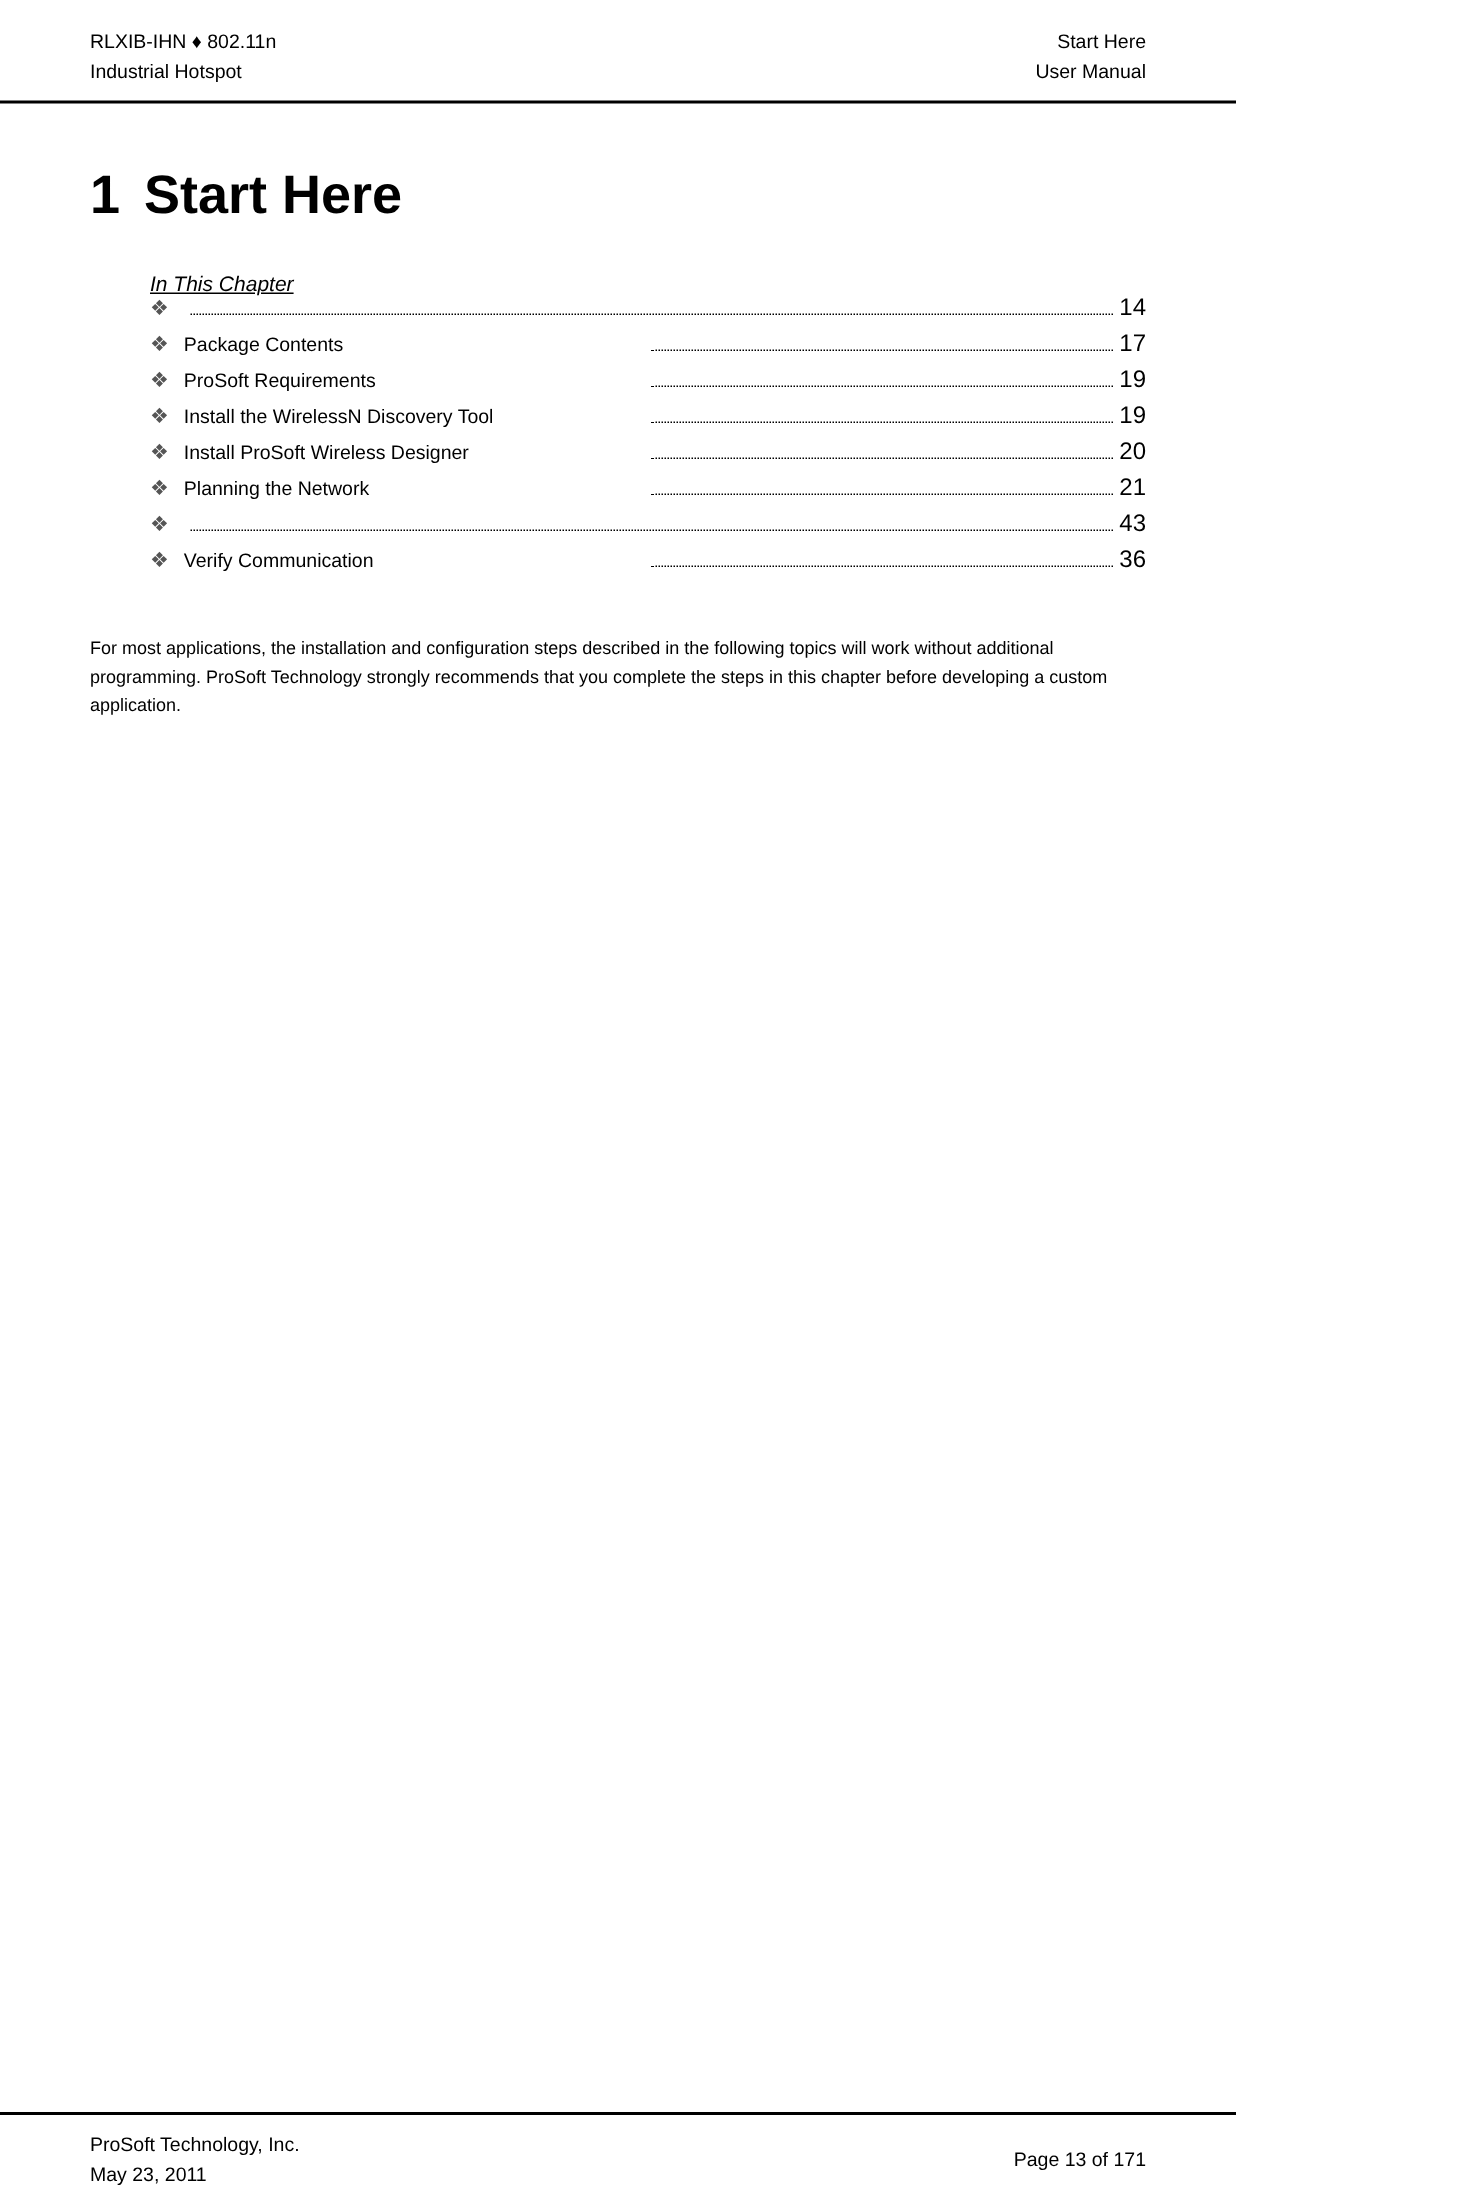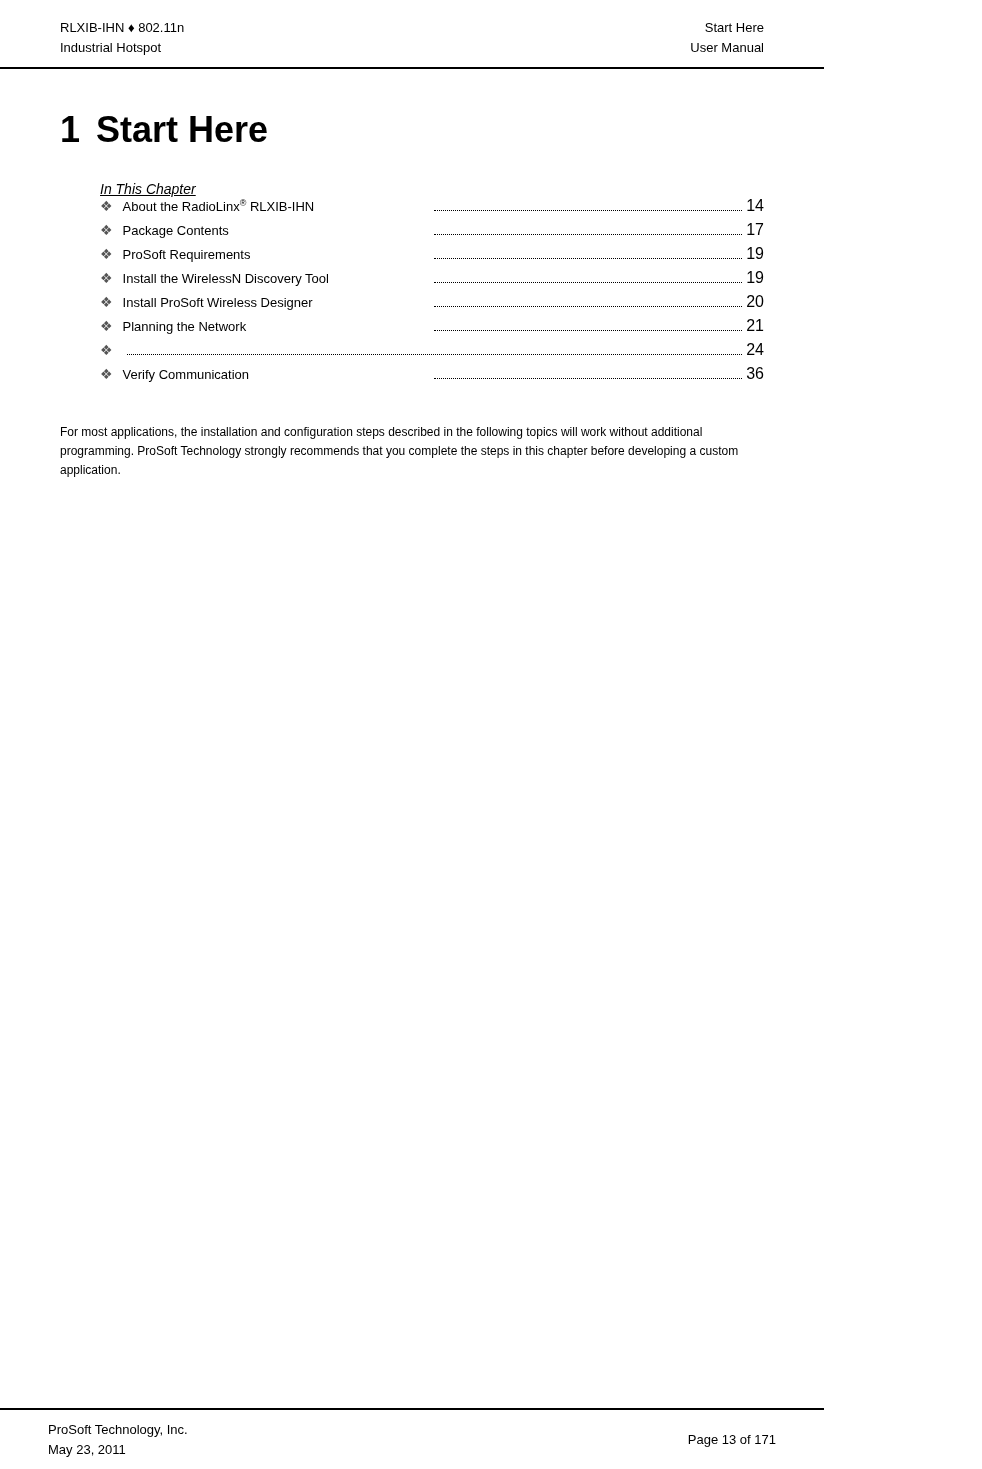--- a/index.html
+++ b/index.html
@@ -129,21 +129,21 @@
       margin-bottom: 20px;
     }
 
     
     .footer {
       position: absolute;
       bottom: 0;
       left: 0;
       right: 0;
       border-top: 2px solid #000;
-      padding: 10px 48px;
+      padding: 10px 60px;
       display: flex;
       justify-content: space-between;
       align-items: center;
       font-size: 13px;
     }
 
     .footer-left {
       line-height: 1.5;
     }
 
@@ -176,21 +176,20 @@
 
     <div class="in-this-chapter">
       <span class="in-this-chapter-label">
         <span>In This Chapter</span>
       </span>
 
       <ul class="toc-list">
 
         <li class="toc-item">
           <span class="toc-bullet">❖</span>
-          <span class="toc-text">About the RadioLinx<sup>®</sup> RLXIB-IHN</span>
           <span class="toc-dots"></span>
           <span class="toc-page">14</span>
         </li>
 
         <li class="toc-item">
           <span class="toc-bullet">❖</span>
           <span class="toc-text">Package Contents</span>
           <span class="toc-dots"></span>
           <span class="toc-page">17</span>
         </li>
@@ -219,21 +218,21 @@
         <li class="toc-item">
           <span class="toc-bullet">❖</span>
           <span class="toc-text">Planning the Network</span>
           <span class="toc-dots"></span>
           <span class="toc-page">21</span>
         </li>
 
         <li class="toc-item">
           <span class="toc-bullet">❖</span>
           <span class="toc-dots"></span>
-          <span class="toc-page">24</span>
+          <span class="toc-page">43</span>
         </li>
 
         <li class="toc-item">
           <span class="toc-bullet">❖</span>
           <span class="toc-text">Verify Communication</span>
           <span class="toc-dots"></span>
           <span class="toc-page">36</span>
         </li>
 
       </ul>

